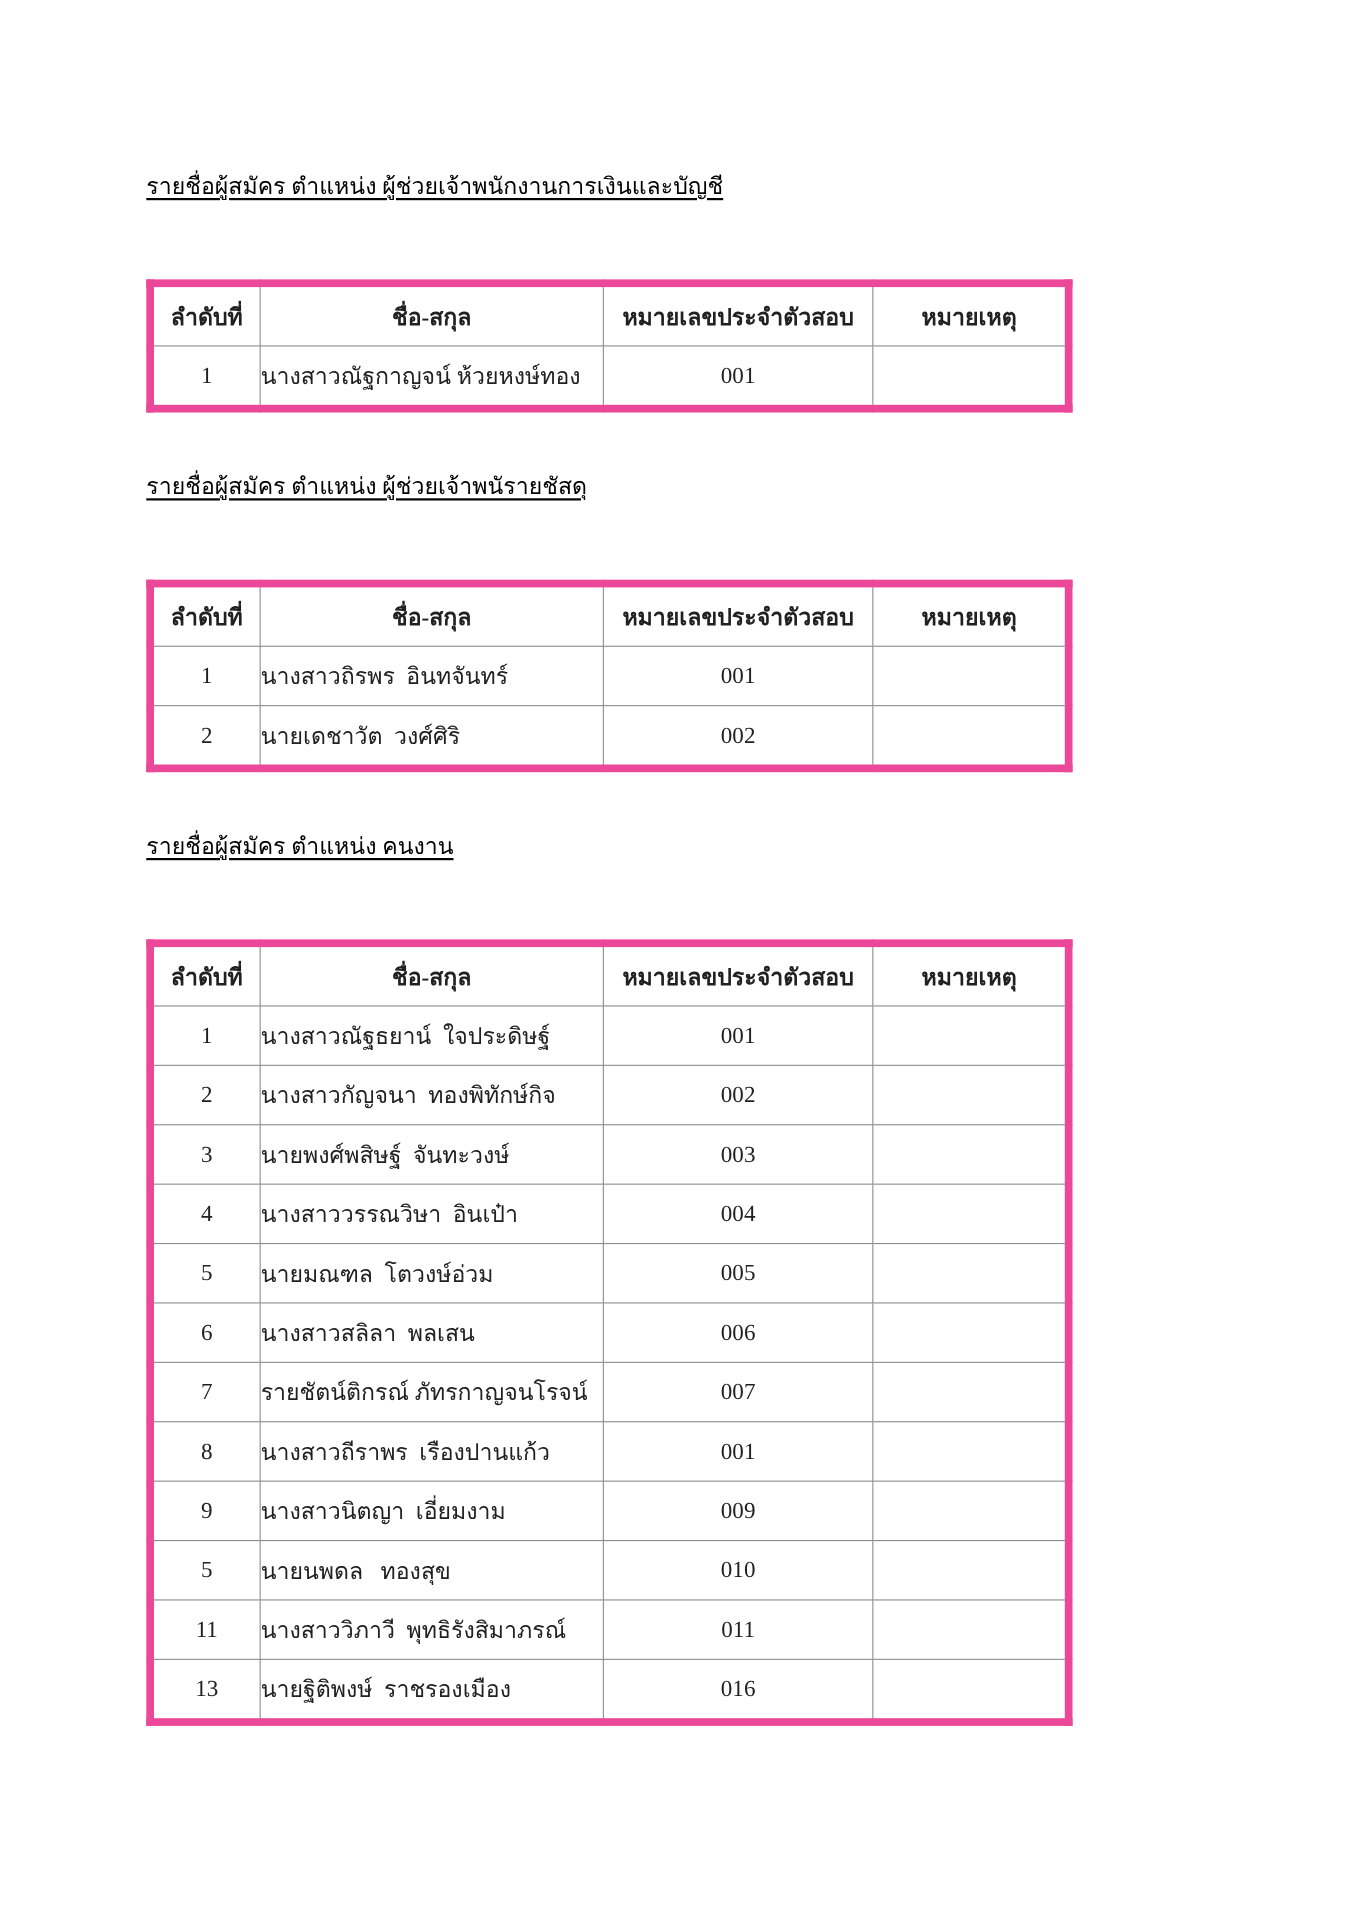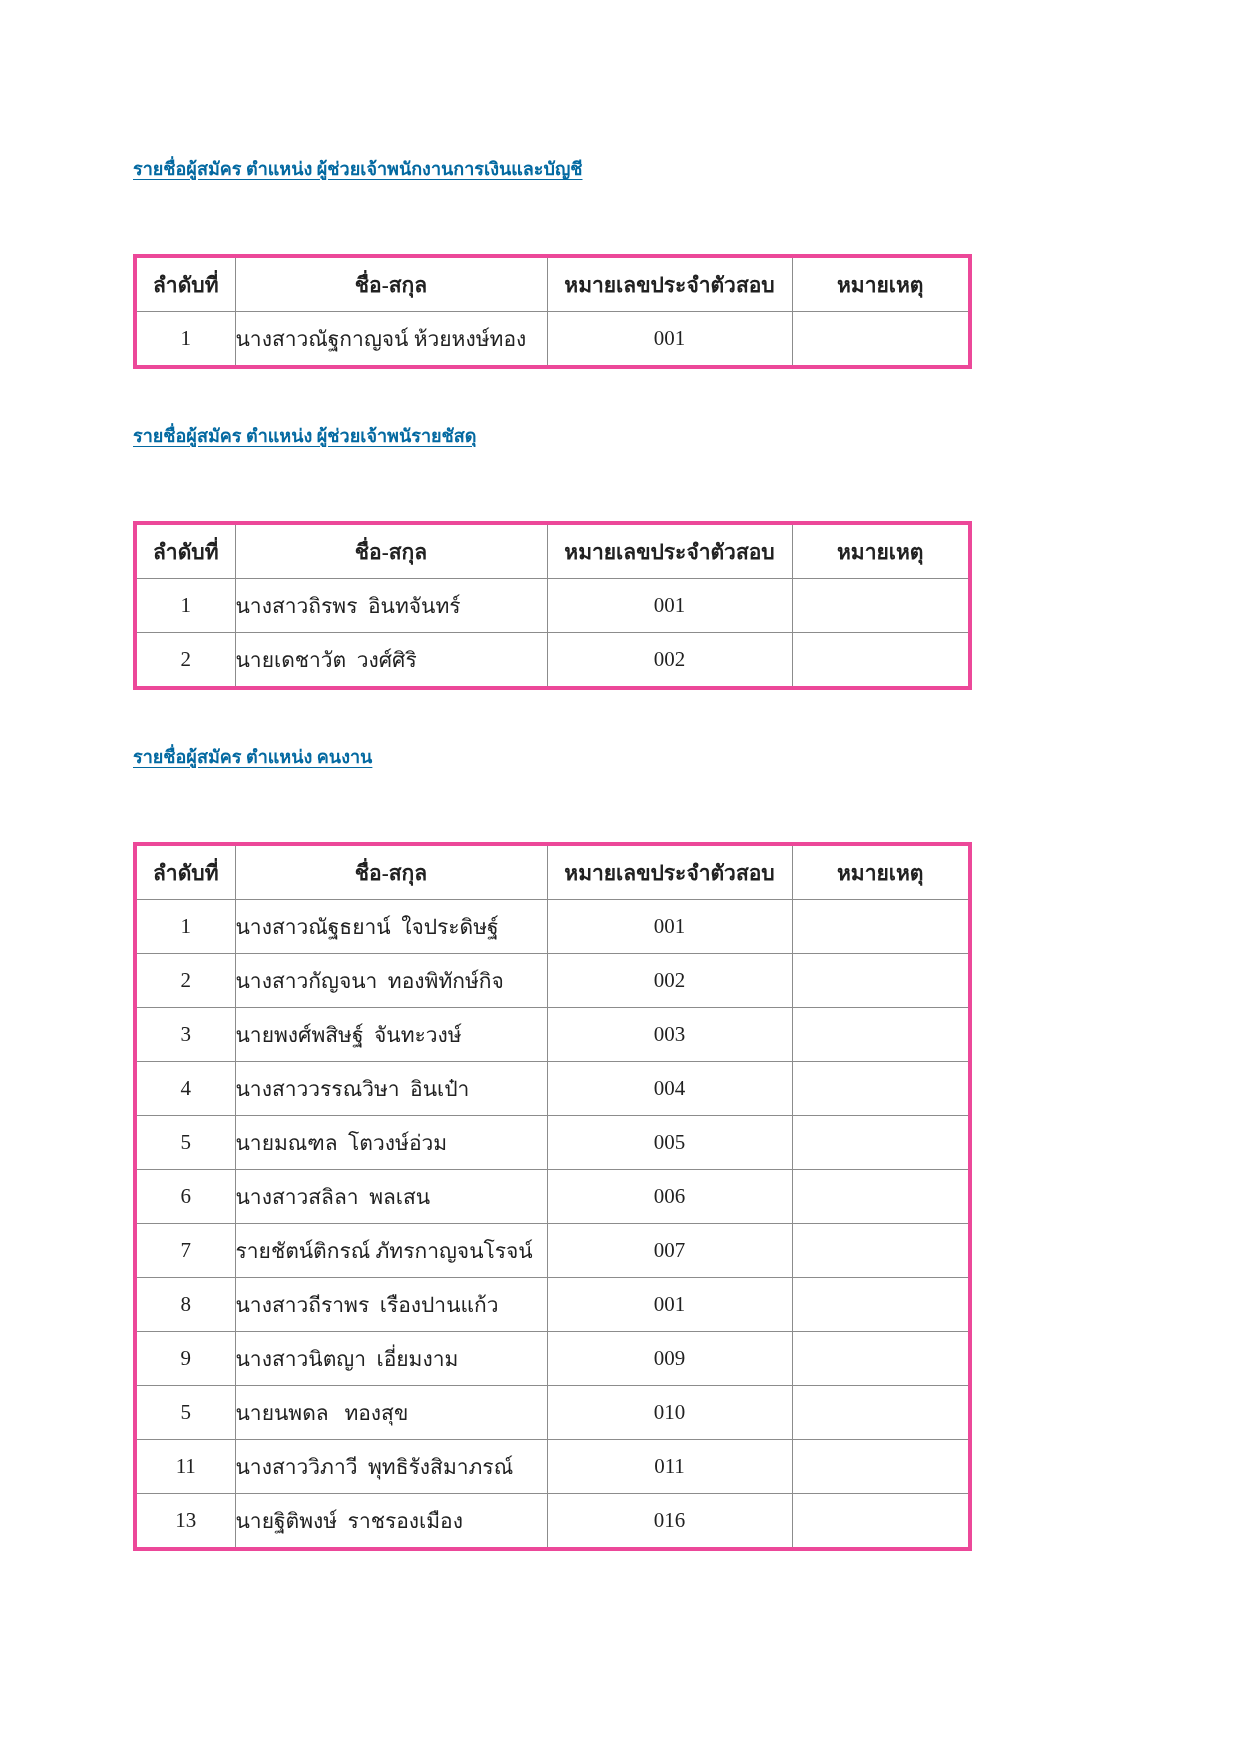--- a/index.html
+++ b/index.html
@@ -13,35 +13,35 @@
     height: 1754px;
     box-sizing: border-box;
     padding: 150px 0 0 133px;
     background: #ffffff;
     font-family: "Liberation Serif", serif;
     color: #212121;
     overflow: hidden;
   }
   .section-heading {
     margin: 0 0 66px 0;
-    font-size: 18px;
+    font-size: 21px;
     line-height: 38px;
-    font-weight: bold;
-    color: #0369a1;
+    font-weight: normal;
+    color: #000000;
     text-decoration: underline;
     text-underline-offset: 4px;
   }
   .section-heading.not-first {
     margin-top: 48px;
   }
   table.applicant-table {
     border-collapse: collapse;
     table-layout: fixed;
     width: 835px;
-    border: 4px solid #ec4899;
+    border: 7px solid #ec4899;
   }
   table.applicant-table th,
   table.applicant-table td {
     border: 1px solid #8c8c8c;
     height: 53px;
     padding: 0;
     font-size: 21px;
     color: #212121;
     vertical-align: middle;
     overflow: hidden;

